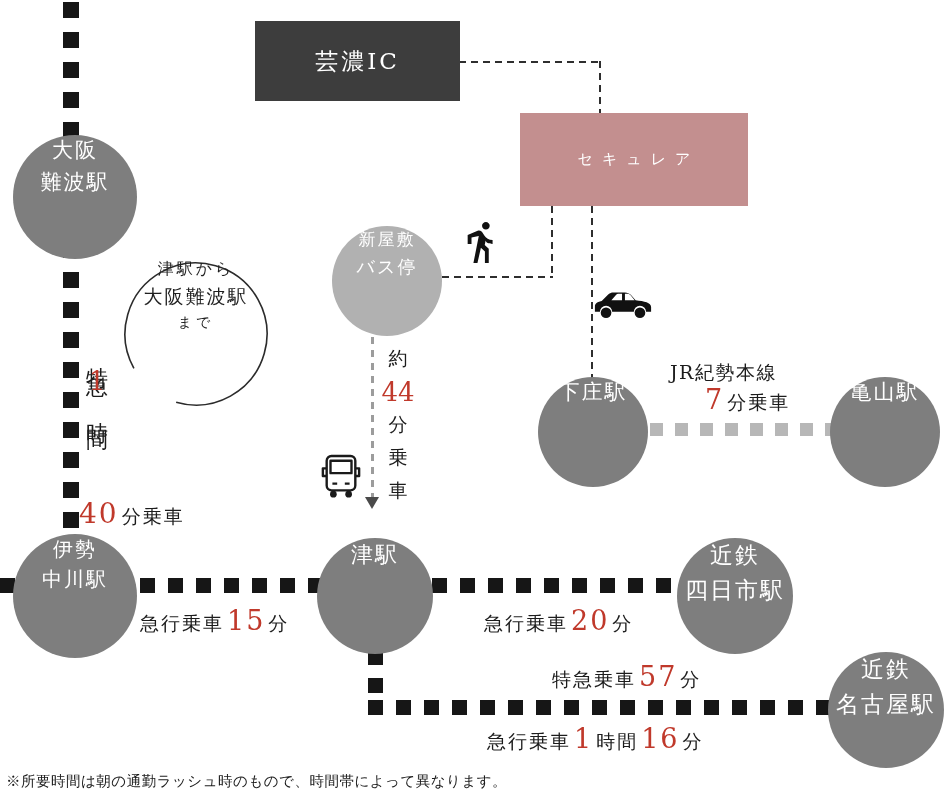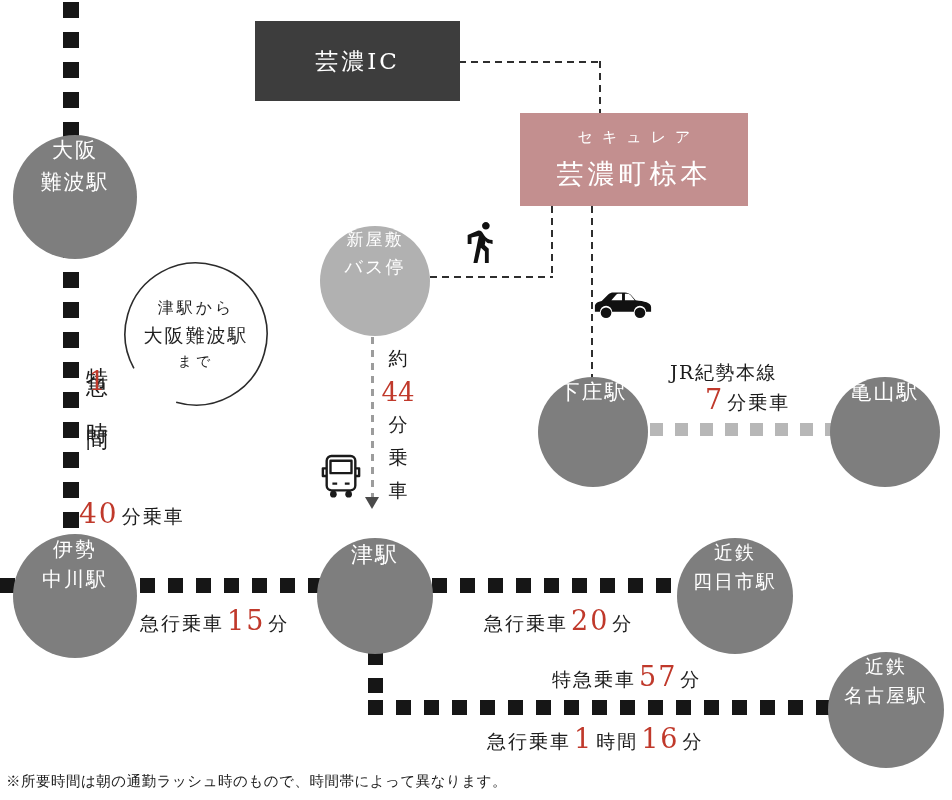--- a/index.html
+++ b/index.html
@@ -16,33 +16,33 @@
   .tdashVgray{background:repeating-linear-gradient(to bottom,#9c9c9c 0 7px,transparent 7px 13px);z-index:1}
   .arrowDown{width:0;height:0;border-left:7px solid transparent;border-right:7px solid transparent;
              border-top:12px solid #4a4a4a;z-index:1}
   
   .circle{border-radius:50%;display:flex;flex-direction:column;align-items:center;
           color:#fff;text-align:center;z-index:2}
   .station{background:#7e7e7e}
   .busstop{background:#b1b1b1}
   .st{letter-spacing:2px;line-height:1.5;font-size:21px}
   .st.md{font-size:20px}
-  .st.sm{font-size:19px}
+  .st.sm{font-size:23px}
   .bs1{font-size:17px;letter-spacing:2px;line-height:1.6}
   .bs2{font-size:18px;letter-spacing:2px;line-height:1.5}
   .icbox{background:#3d3d3d;color:#fff;display:flex;align-items:center;justify-content:center;
          font-size:23px;letter-spacing:3px;z-index:2}
   .propbox{background:#c38f8f;color:#fff;display:flex;flex-direction:column;align-items:center;
            justify-content:center;gap:9px;z-index:2}
   .prop-sub{font-size:15px;letter-spacing:9px;text-indent:9px}
   .prop-title{font-size:27px;letter-spacing:4px}
   
   .ring{z-index:2}
   .ringText{position:absolute;inset:0;display:flex;flex-direction:column;align-items:center;
-            justify-content:center;gap:4px;color:#1f1f1f}
+            gap:4px;color:#1f1f1f}
   .rt1{font-size:16px;letter-spacing:3px}
   .rt2{font-size:19px;letter-spacing:2px}
   .rt3{font-size:14px;letter-spacing:4px}
   
   .red{color:#c0392b}
   .timeLabel{display:flex;align-items:baseline;font-size:19px;letter-spacing:2px;white-space:nowrap;z-index:3}
   .timeLabel .n{font-size:27px;line-height:1;margin:0 3px}
   .vup{writing-mode:vertical-rl;text-orientation:upright;letter-spacing:8px;font-size:22px;z-index:3;line-height:1}
   .vup .vn{font-size:26px}
   .col{display:flex;flex-direction:column;align-items:center;gap:7px;font-size:19px;z-index:3;letter-spacing:0}
@@ -68,29 +68,28 @@
 <div class="abs tdashV" style="left:591px;top:206px;width:2px;height:173px"></div>
 <div class="abs tdashVgray" style="left:371px;top:337px;width:3px;height:160px"></div>
 <div class="abs arrowDown" style="left:365px;top:497px"></div>
 
 <div class="abs icbox" style="left:255px;top:21px;width:205px;height:80px">
   <span>芸濃IC</span>
 </div>
 
 <div class="abs propbox" style="left:520px;top:113px;width:228px;height:93px">
   <div class="prop-sub">セキュレア</div>
-  <div class="prop-title">芸濃町椋本</div>
 </div>
 
 <div class="abs circle station" style="left:13px;top:135px;width:124px;height:124px">
   <div class="st">大阪</div>
   <div class="st">難波駅</div>
 </div>
 
-<div class="abs circle busstop" style="left:320px;top:226px;width:110px;height:110px">
+<div class="abs circle busstop" style="left:332px;top:226px;width:110px;height:110px">
   <div class="bs1">新屋敷</div>
   <div class="bs2">バス停</div>
 </div>
 
 <div class="abs circle station" style="left:538px;top:377px;width:110px;height:110px">
   <div class="st">下庄駅</div>
 </div>
 
 <div class="abs circle station" style="left:830px;top:377px;width:110px;height:110px">
   <div class="st">亀山駅</div>

